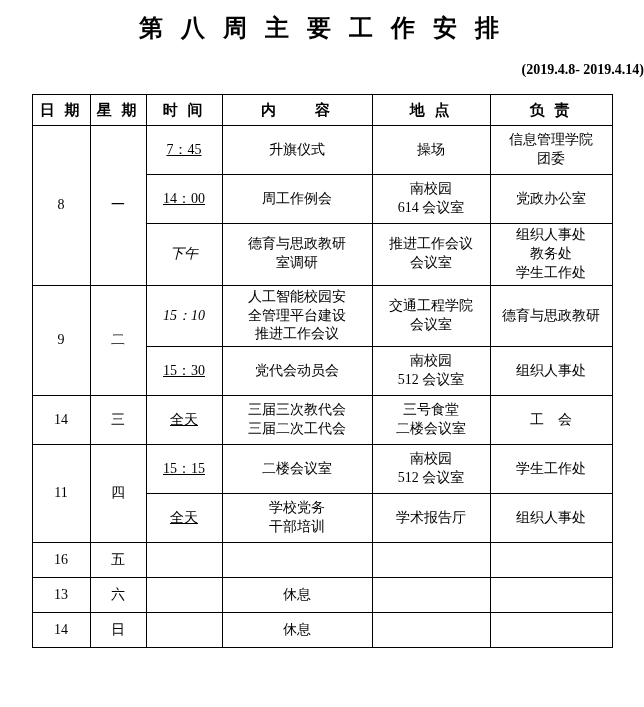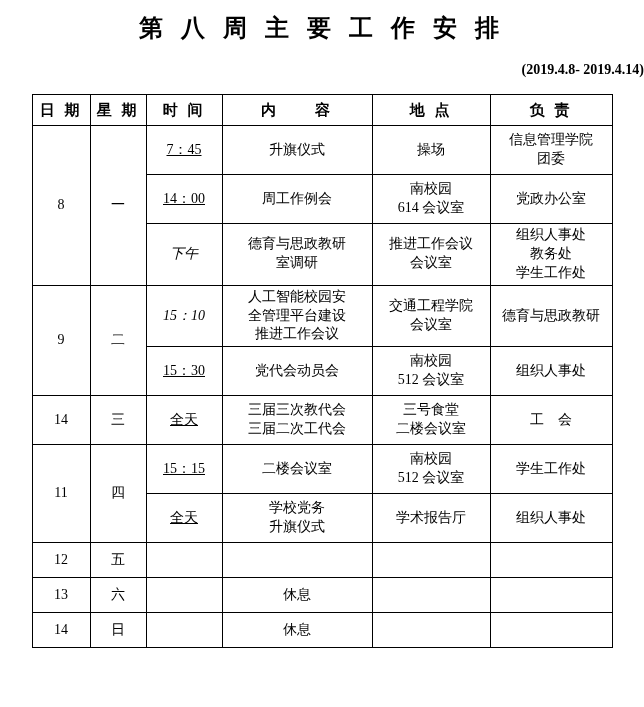--- a/index.html
+++ b/index.html
@@ -172,27 +172,27 @@
         <td class="cell-week" rowspan="2">四</td>
         <td class="cell-time h-mid">15：15</td>
         <td class="cell-content ml">二楼会议室</td>
         <td class="cell-place ml">南校园
 512 会议室</td>
         <td class="cell-owner ml">学生工作处</td>
       </tr>
       <tr>
         <td class="cell-time h-mid">全天</td>
         <td class="cell-content ml">学校党务
-升旗仪式</td>
+干部培训</td>
         <td class="cell-place ml">学术报告厅</td>
         <td class="cell-owner ml">组织人事处</td>
       </tr>
 
       <tr>
-        <td class="cell-date h-rest">12</td>
+        <td class="cell-date h-rest">16</td>
         <td class="cell-week">五</td>
         <td class="cell-time"></td>
         <td class="cell-content"></td>
         <td class="cell-place"></td>
         <td class="cell-owner"></td>
       </tr>
 
       <tr>
         <td class="cell-date h-rest">13</td>
         <td class="cell-week">六</td>

